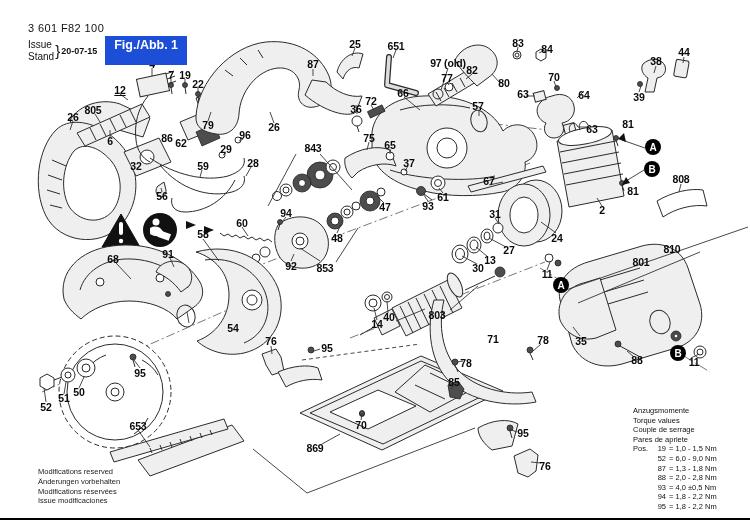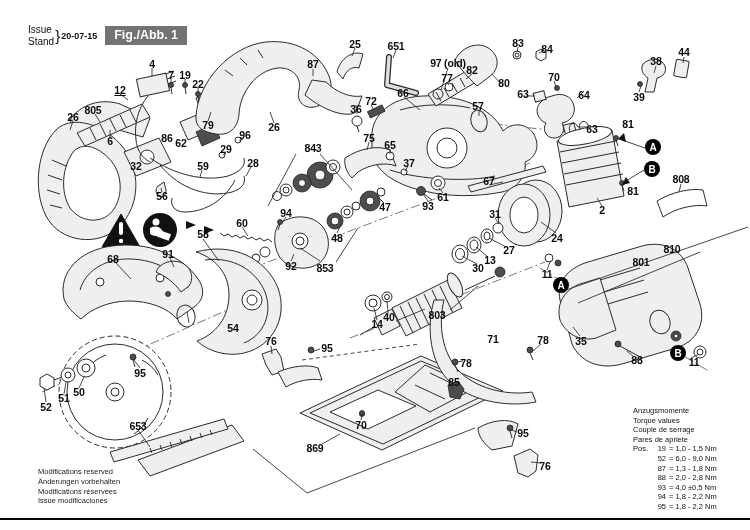--- a/index.html
+++ b/index.html
@@ -17,21 +17,21 @@
           letter-spacing:-0.2px;white-space:nowrap;color:#0a0a0a;}
   .marker{position:absolute;transform:translate(-50%,-50%);width:16px;height:16px;border-radius:50%;
           background:#000;color:#fff;font-weight:bold;font-size:10px;display:flex;
           align-items:center;justify-content:center;}
   .header{position:absolute;left:28px;top:22px;}
   .part-number{font-size:11px;letter-spacing:.4px;}
   .issue-row{display:flex;align-items:center;margin-top:2px;}
   .issue-labels{font-size:10px;line-height:1.15;}
   .brace{font-size:15px;font-weight:normal;margin:0 1px;}
   .date{font-size:9px;font-weight:bold;margin-right:8px;}
-  .fig-badge{background:#737373;color:#fff;font-size:12.5px;font-weight:bold;padding:2px 9px 3px 9px;}
+  .fig-badge{background:#1d4ed8;color:#fff;font-size:12.5px;font-weight:bold;padding:2px 9px 13px 9px;}
   .footer-notes{position:absolute;left:38px;top:467px;font-size:7.5px;line-height:1.3;color:#1a1a1a;}
   .torque{position:absolute;left:633px;top:406px;font-size:7.5px;line-height:1.28;color:#111;}
   .trow{display:flex;}
   .tpos{width:20px;}
   .tnum{width:13px;text-align:right;margin-right:3px;}
   .bottom-rule{position:absolute;left:0;top:518px;width:750px;height:2px;background:#000;}
 </style>
 </head>
 <body>
 
@@ -454,20 +454,21 @@
       <div class="plabel" style="left: 361px; top: 425px;">70</div>
       <div class="plabel" style="left: 523px; top: 433px;">95</div>
       <div class="plabel" style="left: 545px; top: 466px;">76</div>
       <div class="marker" style="left: 653px; top: 147px;">A</div>
       <div class="marker" style="left: 652px; top: 169px;">B</div>
       <div class="marker" style="left: 561px; top: 285px;">A</div>
       <div class="marker" style="left: 678px; top: 353px;">B</div>
     </div>
 
   <div class="header">
+    <div class="part-number">3 601 F82 100</div>
     <div class="issue-row">
       <div class="issue-labels">
         <div>Issue</div>
         <div>Stand</div>
       </div>
       <div class="brace">}</div>
       <div class="date">20-07-15</div>
       <div class="fig-badge">Fig./Abb. 1</div>
     </div>
   </div>

